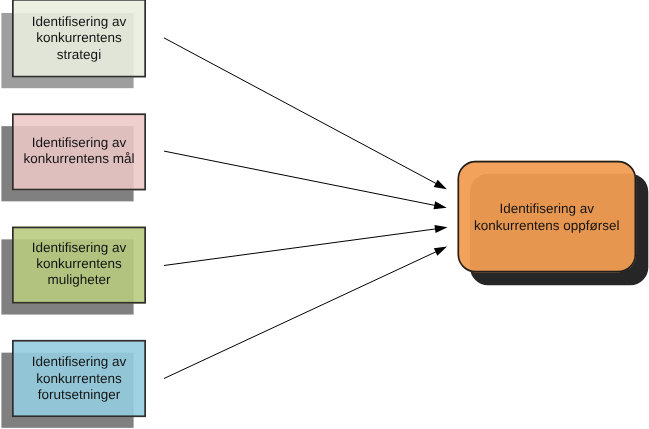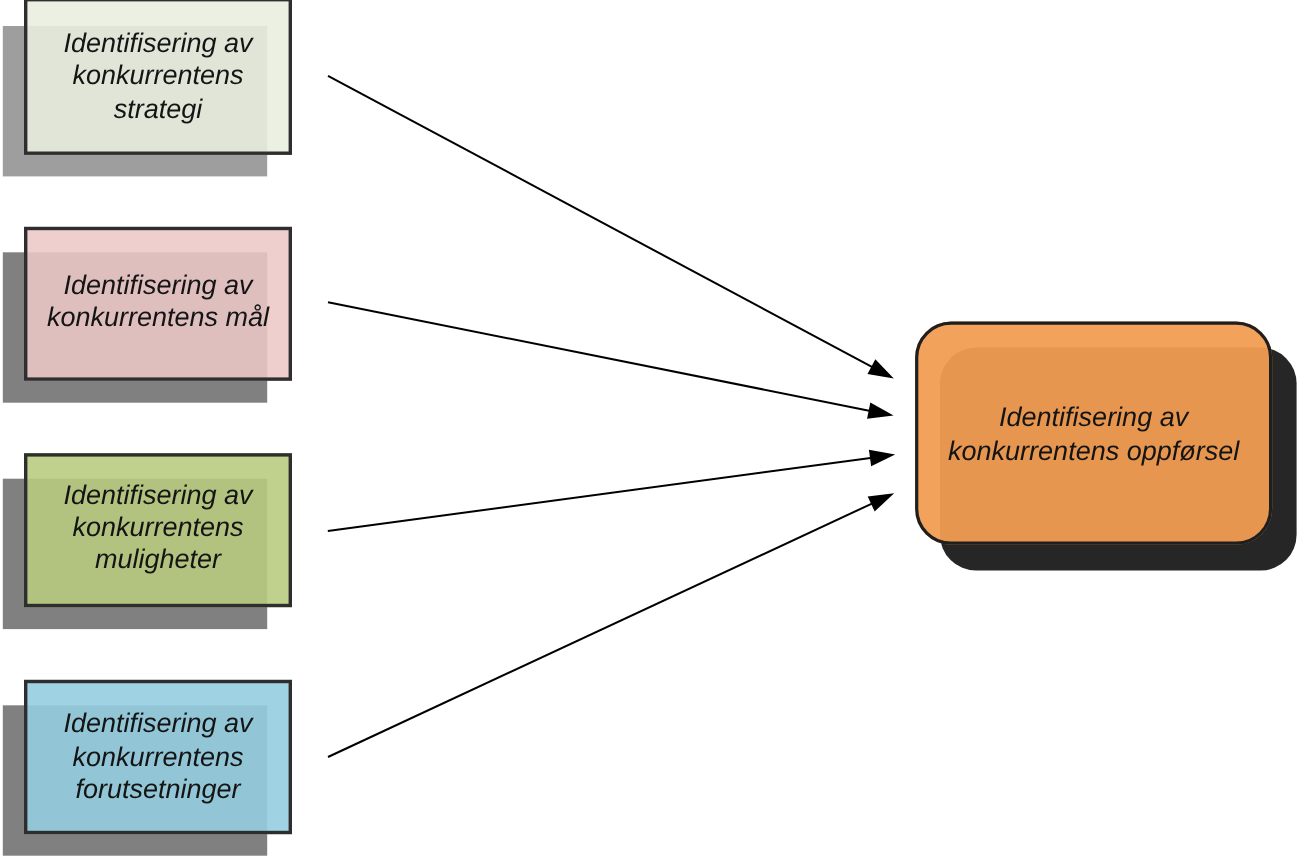--- a/index.html
+++ b/index.html
@@ -1,20 +1,20 @@
 <!DOCTYPE html>
 <html><head>
 <meta charset="utf-8">
 <title>Identifisering av konkurrentens oppførsel</title>
 <style>
   html,body{margin:0;padding:0;background:#ffffff;}
   body{width:649px;height:429px;overflow:hidden;
        font-family:"Liberation Sans",sans-serif;
        -webkit-font-smoothing:antialiased;text-rendering:geometricPrecision;}
-  #stage{position:relative;width:649px;height:429px;background:#ffffff;overflow:hidden;font-style:italic;}
+  #stage{position:relative;width:649px;height:429px;background:#ffffff;overflow:hidden;}
   #art{position:absolute;left:0;top:0;width:649px;height:429px;}
   .node-label{position:absolute;transform:translateZ(0);display:flex;
        align-items:center;justify-content:center;text-align:center;
        color:#141414;font-size:13.5px;line-height:16.15px;
        white-space:pre-line;z-index:3;}
 </style>
 </head>
 <body>
 
 <div id="stage">

